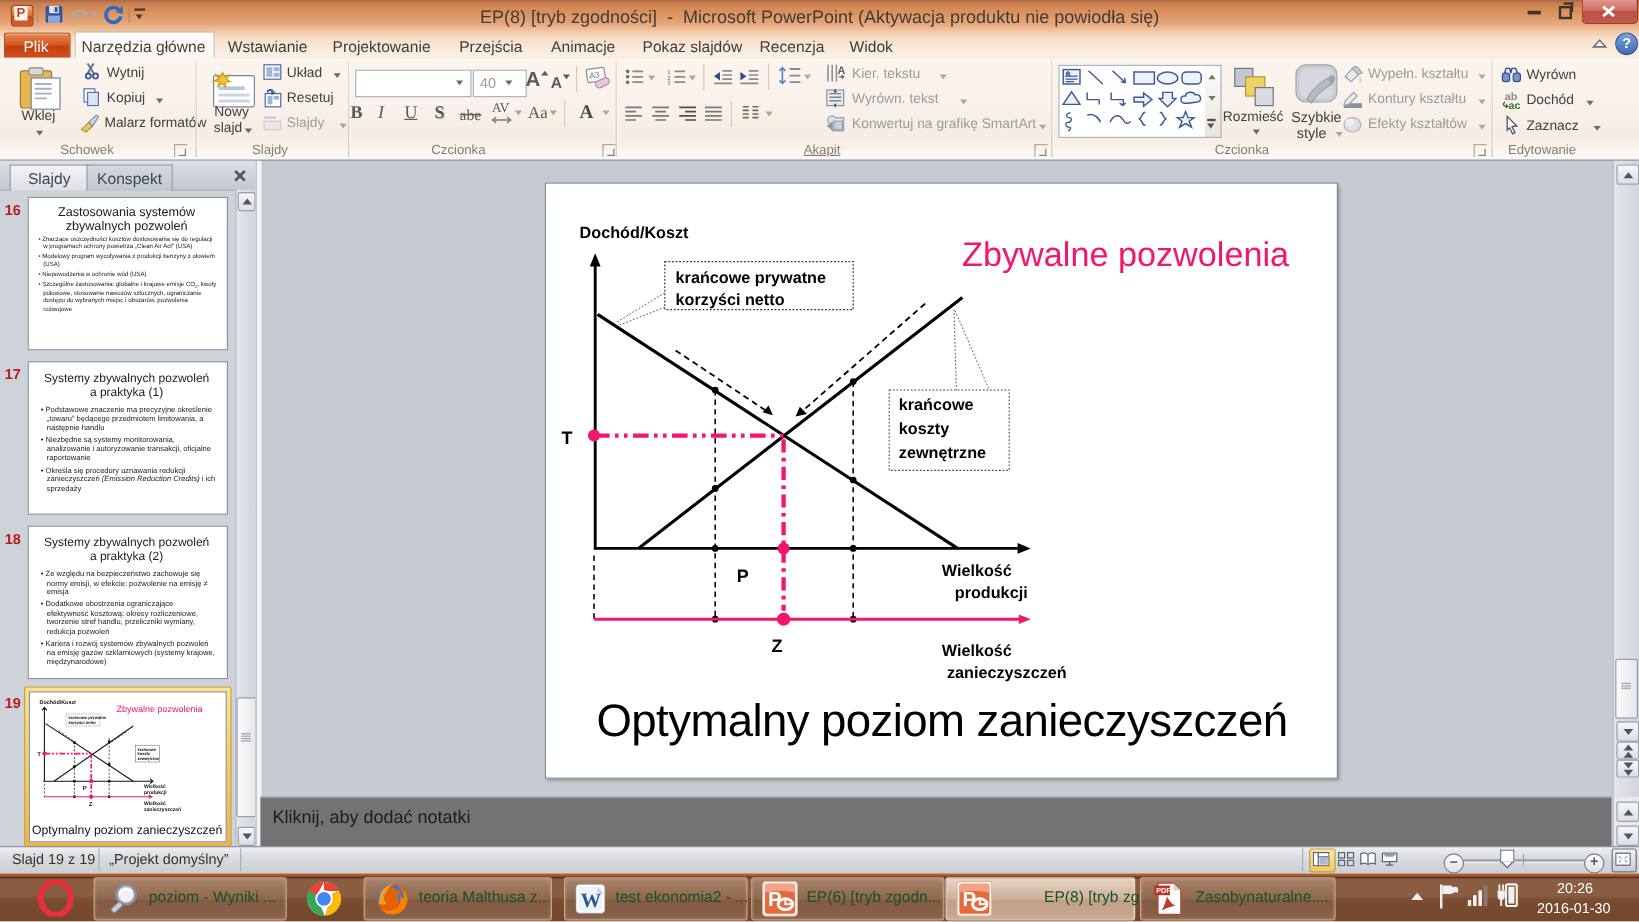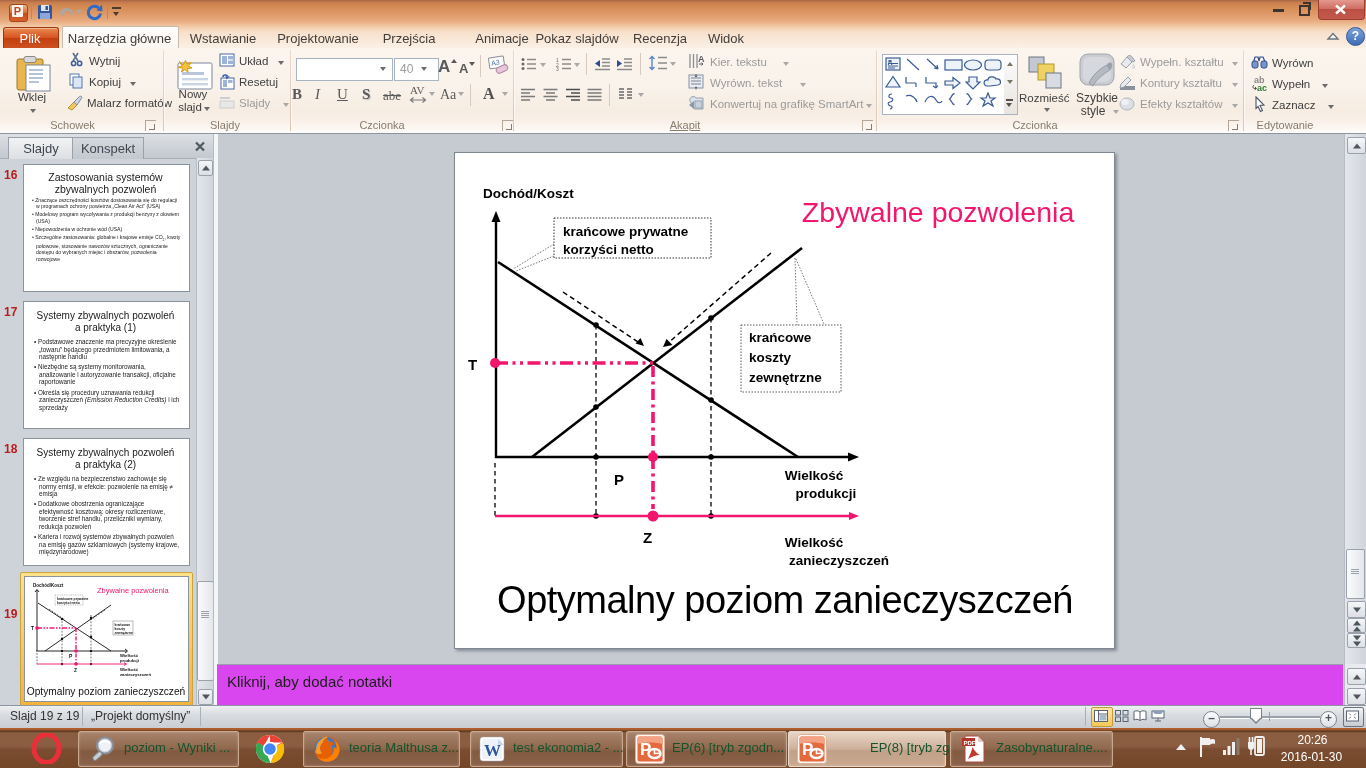--- a/index.html
+++ b/index.html
@@ -33,21 +33,21 @@
   .tabt{top:31px;height:17px;text-align:center;font-size:13px;color:#413d3a;}
   #lpsplit{left:213px;top:134px;width:4px;height:571px;background:#f4f5f6;border-left:1px solid #b6bbc2;}
   .thumbbox{left:23px;width:165px;height:126px;background:#fff;border:1px solid #8b939e;}
   .thumbnum{left:4px;width:16px;font-size:12px;font-weight:bold;color:#b91c1c;}
   .tinytxt{font-size:5.1px;line-height:6.2px;color:#1a1a1a;}
   .tinytxt div{margin-bottom:2px;text-indent:-4px;padding-left:4px;}
   .tinytxt2{font-size:6.3px;line-height:7.6px;color:#1a1a1a;}
   .tinytxt2 div{margin-bottom:2.5px;text-indent:-5px;padding-left:5px;}
   
   #slide{left:454px;top:152px;width:659px;height:495px;background:#fff;border:1px solid #7e8894;box-shadow:2px 2px 3px rgba(60,65,75,.45);}
-  #notes{left:217px;top:664px;width:1126px;height:41px;background:#d946ef;border-top:1px solid #98a0aa;}
+  #notes{left:217px;top:664px;width:1126px;height:41px;background:#737373;border-top:1px solid #98a0aa;}
   #notes .txt{position:absolute;left:10px;top:8px;font-size:15px;color:#1d1d1d;}
   .sbbtn{width:17px;height:15px;background:linear-gradient(180deg,#f5f6f8,#dcdfe4);border:1px solid #9aa1ab;border-radius:2px;text-align:center;font-size:7px;color:#4e565f;line-height:15px;}
   .tu{position:absolute;left:50%;top:50%;transform:translate(-50%,-50%);width:0;height:0;border-left:4px solid transparent;border-right:4px solid transparent;border-bottom:5px solid #4e565f;}
   .td{position:absolute;left:50%;top:50%;transform:translate(-50%,-50%);width:0;height:0;border-left:4px solid transparent;border-right:4px solid transparent;border-top:5px solid #4e565f;}
   .zoomcirc{width:15px;height:15px;border-radius:50%;background:linear-gradient(180deg,#fdfdfe,#dde0e4);border:1px solid #7a828c;text-align:center;font-size:12px;font-weight:bold;color:#4e565f;line-height:13px;}
   
   #status{left:0;top:705px;width:1366px;height:23px;
     background:linear-gradient(180deg,#eef0f2 0,#d8dbdf 40%,#c9cdd2 100%);
     border-top:1px solid #8e959e;font-size:12px;color:#383838;}
   
@@ -66,20 +66,21 @@
         <rect x="0.5" y="0.5" width="29" height="29" rx="3" fill="#fdf6f1" stroke="#d8b09c" stroke-width="1"></rect>
         <rect x="2.5" y="2.5" width="25" height="25" rx="2" fill="#e4693c"></rect>
         <path d="M2.5 10 C10 8,20 8,27.5 10 L27.5 4.5 C27.5 3.4,26.6 2.5,25.5 2.5 L4.5 2.5 C3.4 2.5,2.5 3.4,2.5 4.5 Z" fill="#f3a383"></path>
         <text x="5" y="21" font-size="17" font-weight="bold" fill="#fff" font-family="'Liberation Sans',sans-serif">P</text>
         <ellipse cx="19.5" cy="19.5" rx="6" ry="4.5" fill="none" stroke="#fff" stroke-width="2.4"></ellipse>
         <path d="M19.5 15 L19.5 19.5 L25.4 19.2" stroke="#fff" stroke-width="1.6" fill="none"></path>
       </g>
     </defs>
   </svg>
   <div id="chrome" class="abs"></div>
+  <div id="title" class="abs">EP(8) [tryb zgodności]&nbsp; -&nbsp; Microsoft PowerPoint (Aktywacja produktu nie powiodła się)</div>
   <div id="closebtn" class="abs winbtn"></div>
   <svg class="abs" style="left:1334px;top:4px;" width="13" height="11" viewBox="0 0 13 11">
       <path d="M2 1.5 L11 9.5 M11 1.5 L2 9.5" stroke="#fff" stroke-width="2.4"></path>
     </svg>
   <div class="abs" style="left:1273px;top:9px;width:11px;height:3px;background:#3c3430;"></div>
   <div class="abs" style="left:1299px;top:5px;width:7px;height:7px;border:2px solid #3c3430;background:transparent;"></div>
   <div class="abs" style="left:1303px;top:2px;width:6px;height:6px;border:2px solid #3c3430;border-left:none;border-bottom:none;"></div>
 
   <div class="abs" style="left:9px;top:4px;width:17px;height:16px;border-radius:3px;background:linear-gradient(180deg,#f0b287,#d96a35 50%,#c24e1e 52%,#d4622c);border:1px solid #a8441c;"></div>
   <div class="abs" style="left:12px;top:5px;width:11px;height:12px;background:#fdf4ee;border-radius:1px;font-size:11px;font-weight:bold;color:#c0471d;text-align:center;line-height:13px;">P</div>
@@ -103,21 +104,21 @@
   <div class="abs" style="left:112px;top:7px;width:9px;height:2px;background:#4e3a2a;"></div>
   <div class="abs dar" style="left:113px;top:12px;border-top-color:#4e3a2a;"></div>
 
   <div class="abs" style="left:3px;top:27px;width:54px;height:21px;border-radius:3px 3px 0 0;background:linear-gradient(180deg,#e78a51 0%,#d9541f 45%,#c33f10 50%,#cf5221 100%);border:1px solid #9c3610;border-bottom:none;box-shadow:inset 0 1px 0 rgba(255,255,255,.4);"></div>
   <div class="abs" style="left:3px;top:31px;width:54px;height:16px;text-align:center;font-size:13px;color:#fff;">Plik</div>
   <div class="abs" style="left:62px;top:26px;width:115px;height:22px;background:linear-gradient(180deg,#fefefd,#fbf6f0);border:1px solid #c9baa9;border-bottom:none;border-radius:2px 2px 0 0;"></div>
   <div class="abs tabt" style="left:62px;width:115px;">Narzędzia główne</div>
   <div class="abs tabt" style="left:180px;width:86px;">Wstawianie</div>
   <div class="abs tabt" style="left:266px;width:104px;">Projektowanie</div>
   <div class="abs tabt" style="left:370px;width:78px;">Przejścia</div>
-  <div class="abs tabt" style="left:464px;width:76px;">Animacje</div>
+  <div class="abs tabt" style="left:448px;width:76px;">Animacje</div>
   <div class="abs tabt" style="left:524px;width:106px;">Pokaz slajdów</div>
   <div class="abs tabt" style="left:622px;width:76px;">Recenzja</div>
   <div class="abs tabt" style="left:701px;width:50px;">Widok</div>
   <svg class="abs" style="left:1326px;top:30px;" width="14" height="11" viewBox="0 0 14 11">
     <path d="M2 9 L7 3.5 L12 9 Z" fill="#fcf9f6" stroke="#6a737e" stroke-width="1.4"></path>
   </svg>
   <div class="abs" style="left:1346px;top:27px;width:17px;height:17px;border-radius:50%;background:linear-gradient(180deg,#7ba2dd,#3e6cb5);border:1px solid #2f5694;color:#fff;font-size:12px;font-weight:bold;text-align:center;line-height:17px;">?</div>
 
   <div id="ribbon" class="abs"></div>
 
@@ -396,21 +397,21 @@
     <path d="M2 10 L4 3 L7 3 L8 7 L9 3 L12 3 L15 10" fill="none" stroke="#2e4d8e" stroke-width="1.2"></path>
     <rect x="1" y="7" width="6" height="7" rx="2" fill="#7a96c8" stroke="#2e4d8e"></rect>
     <rect x="10" y="7" width="6" height="7" rx="2" fill="#7a96c8" stroke="#2e4d8e"></rect>
   </svg>
   <div class="abs rbtxt" style="left:1272px;top:57px;">Wyrówn</div>
   <svg class="abs" style="left:1251px;top:75px;" width="18" height="17" viewBox="0 0 18 17">
     <text x="3" y="8" font-size="9" fill="#8a8a8a" font-weight="bold">ab</text>
     <text x="6" y="16" font-size="9" fill="#2e7d32" font-weight="bold">ac</text>
     <path d="M3 10 C1 12,2 14,5 13.5 M4 12 L5.5 13.5 L3.8 14.8" stroke="#4a4a4a" stroke-width="1" fill="none"></path>
   </svg>
-  <div class="abs rbtxt" style="left:1272px;top:78px;">Wypełn</div>
+  <div class="abs rbtxt" style="left:1272px;top:78px;">Dochód</div>
   <div class="abs dar" style="left:1322px;top:84px;"></div>
   <svg class="abs" style="left:1253px;top:96px;" width="14" height="17" viewBox="0 0 14 17">
     <path d="M3 1 L11 9 L7 9.5 L9.5 14.5 L7.5 15.5 L5 10.5 L3 12.5 Z" fill="#fff" stroke="#4a5568" stroke-width="1.1"></path>
   </svg>
   <div class="abs rbtxt" style="left:1272px;top:99px;">Zaznacz</div>
   <div class="abs dar" style="left:1328px;top:105px;"></div>
   <div class="abs glabel" style="left:1245px;width:80px;">Edytowanie</div>
   <div id="lpanel" class="abs"></div>
   <div id="lptabs" class="abs"></div>
   <div class="abs lptab" style="left:8px;width:64px;background:linear-gradient(180deg,#f2f3f5,#dcdfe3);border:1px solid #9aa1aa;border-bottom:none;">Slajdy</div>
@@ -440,21 +441,21 @@
   </div>
   <div class="abs thumbnum" style="top:442px;">18</div>
   <div class="abs thumbbox" style="top:438px;">
     <div class="abs" style="left:0;top:8px;width:163px;text-align:center;font-size:10px;color:#1a1a1a;line-height:12px;">Systemy zbywalnych pozwoleń<br>a praktyka (2)</div>
     <div class="abs tinytxt2" style="left:10px;top:36px;width:146px;">
       <div>• Ze względu na bezpieczeństwo zachowuje się normy emisji, w efekcie: pozwolenie na emisję ≠ emisja</div>
       <div>• Dodatkowe obostrzenia ograniczające efektywność kosztową: okresy rozliczeniowe, tworzenie stref handlu, przeliczniki wymiany, redukcja pozwoleń</div>
       <div>• Kariera i rozwój systemów zbywalnych pozwoleń na emisję gazów szklarniowych (systemy krajowe, międzynarodowe)</div>
     </div>
   </div>
-  <div class="abs thumbnum" style="top:607px;">19</div>
+  <div class="abs thumbnum" style="top:579px;">19</div>
   <div class="abs" style="left:20px;top:572px;width:171px;height:132px;background:linear-gradient(180deg,#fce38a,#f3b33b);border:1px solid #caa53d;border-radius:2px;"></div>
   <div class="abs" style="left:24px;top:576px;width:163px;height:124px;background:#fff;border:1px solid #8b939e;">
     <svg class="abs" style="left:0;top:0;" width="163" height="124" viewBox="0 0 163 124">
       <text x="8" y="10" font-size="4.5" font-weight="bold" fill="#111">Dochód/Koszt</text>
       <text x="72" y="16" font-size="7.5" fill="#f3156e">Zbywalne pozwolenia</text>
       <g stroke="#111" stroke-width="0.9" fill="none">
         <path d="M12 13 L12 74 M10 15 L12 12.5 L14 15"></path>
         <path d="M11 74 L102 74 M100 72 L102.5 74 L100 76"></path>
         <path d="M13 26 L86 74"></path>
         <path d="M20 74 L86 28"></path>

